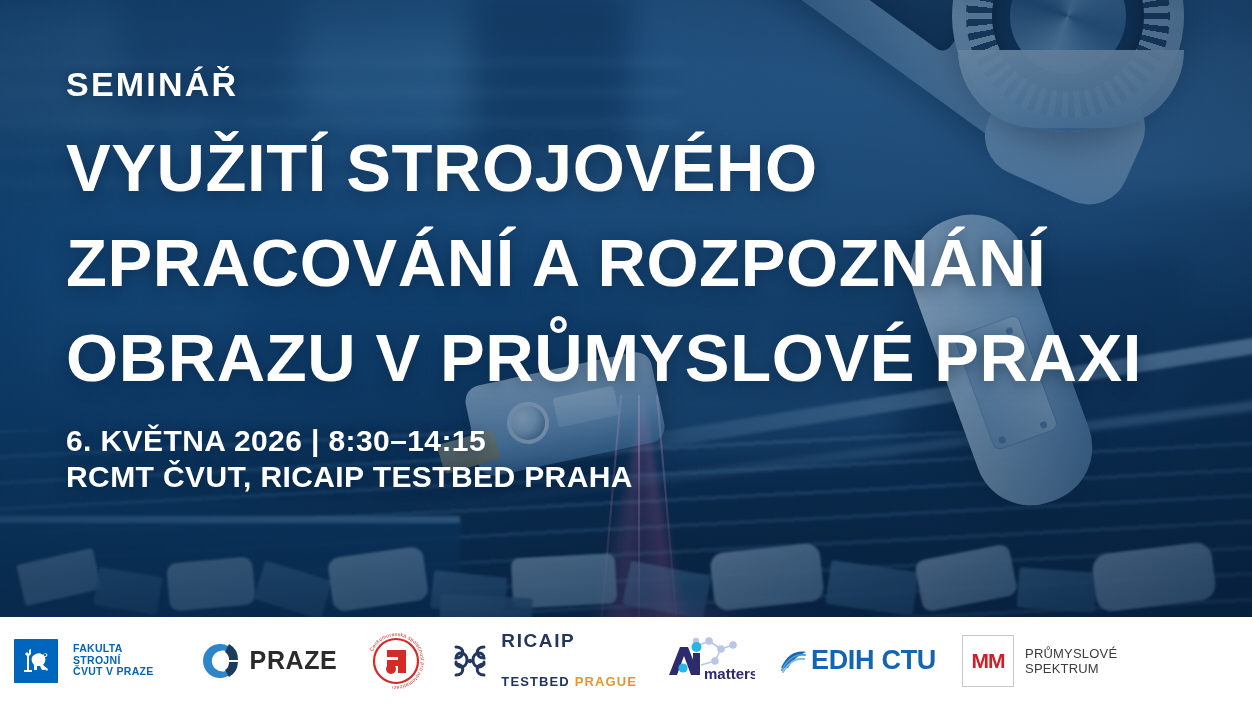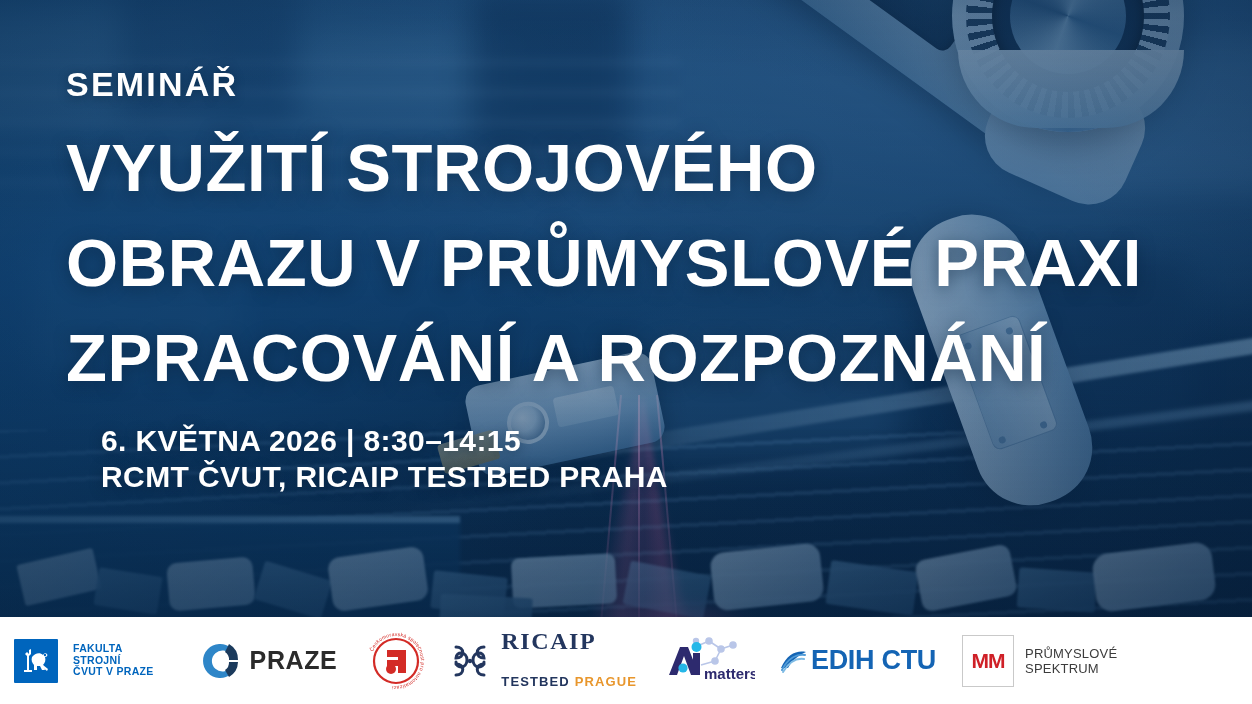--- a/index.html
+++ b/index.html
@@ -192,21 +192,21 @@
     position:absolute;left:66px;top:120px;width:1120px;
     color:#ffffff;font-weight:bold;font-size:67px;line-height:95px;
     letter-spacing:.6px;text-shadow:0 3px 16px rgba(6,30,56,.5);
   }
   .headline .ln{display:block;white-space:nowrap;}
   .meta{
     position:absolute;left:66px;top:423px;
     color:#ffffff;font-weight:bold;font-size:30px;line-height:36px;
     letter-spacing:.4px;text-shadow:0 2px 12px rgba(6,30,56,.55);
   }
-  .meta span{display:block;white-space:nowrap;margin-left:35px;}
+  .meta span{display:block;white-space:nowrap;}
 
   
   .logobar{
     position:absolute;left:0;top:617px;width:1252px;height:87px;background:#ffffff;
     display:flex;align-items:center;
   }
   .logo{display:flex;align-items:center;flex:0 0 auto;}
 
   
   .ctu{margin-left:14px;}
@@ -227,21 +227,21 @@
     line-height:13.5px;letter-spacing:.5px;}
 
   
   .cspa{margin-left:28px;position:relative;width:62px;height:62px;}
   .cspa svg{position:absolute;inset:0;}
 
   
   .ricaip{margin-left:22px;}
   .ricaip-mark{width:42px;height:42px;position:relative;}
   .ricaip-txt{margin-left:10px;}
-  .ricaip-t1{color:#23365e;font-size:24px;font-weight:bold;letter-spacing:1.6px;line-height:20px;font-family:Liberation Serif, serif;}
+  .ricaip-t1{color:#23365e;font-size:19px;font-weight:bold;letter-spacing:1.6px;line-height:20px;}
   .ricaip-t2{font-size:13px;font-weight:bold;letter-spacing:1.1px;line-height:16px;margin-top:23px;}
   .ricaip-t2 .tb{color:#23365e;}
   .ricaip-t2 .pg{color:#e8962c;margin-left:5px;}
 
   
   .aim{margin-left:26px;position:relative;width:92px;height:52px;}
   .aim svg{position:absolute;inset:0;}
 
   
   .edih{margin-left:24px;}
@@ -333,22 +333,22 @@
     <div class="tint"></div>
     <div class="tint2"></div>
     <div class="vignette"></div>
   </div>
 
   <div class="content">
     <div class="kicker">SEMINÁŘ</div>
 
     <div class="headline">
       <span class="ln">VYUŽITÍ STROJOVÉHO</span>
+      <span class="ln">ZPRACOVÁNÍ A ROZPOZNÁNÍ</span>
       <span class="ln">OBRAZU V PRŮMYSLOVÉ PRAXI</span>
-      <span class="ln">ZPRACOVÁNÍ A ROZPOZNÁNÍ</span>
     </div>
 
     <div class="meta">
       <span>6. KVĚTNA 2026 | 8:30–14:15</span>
       <span>RCMT ČVUT, RICAIP TESTBED PRAHA</span>
     </div>
   </div>
 
   <div class="logobar">
 

